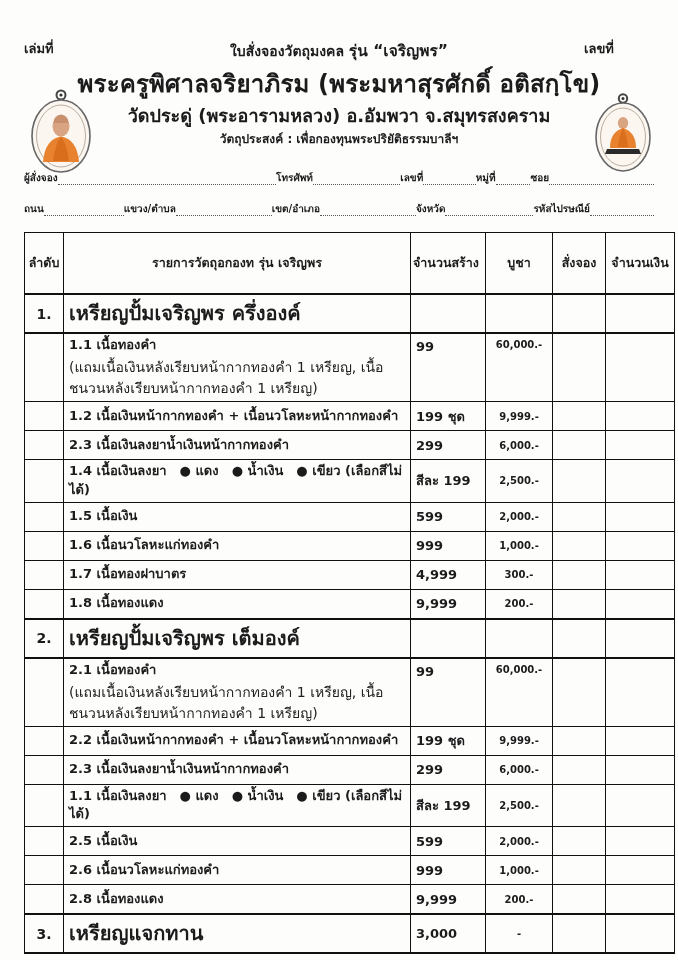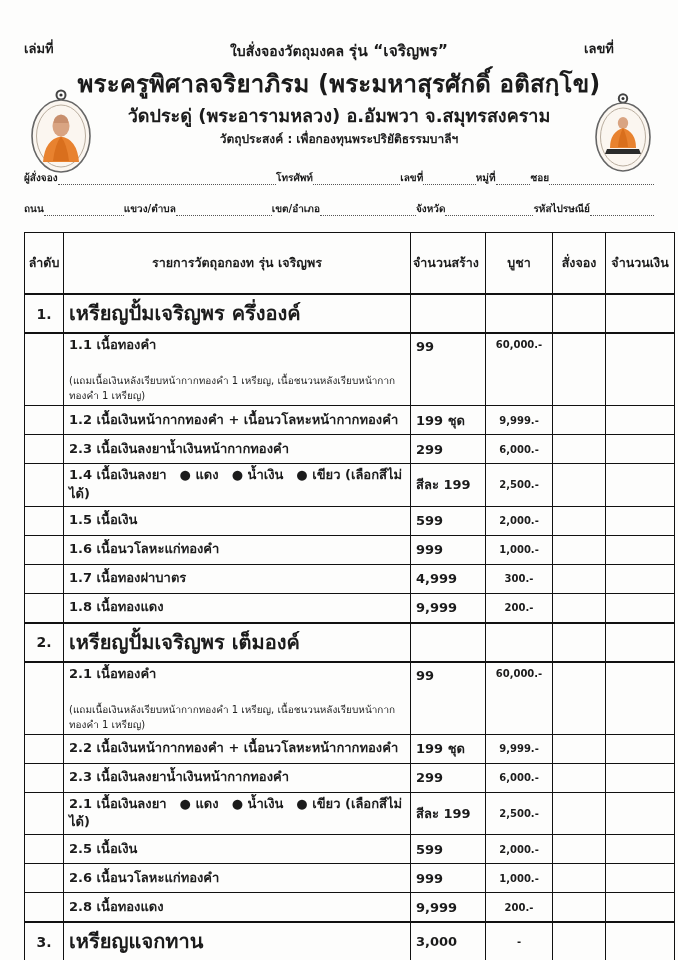--- a/index.html
+++ b/index.html
@@ -38,21 +38,21 @@
   table.order{border-collapse:collapse;width:630px;table-layout:fixed;margin-top:2px;}
   table.order th,table.order td{border:1.4px solid #111;padding:2px 5px;vertical-align:middle;}
   table.order th{font-size:12.5px;font-weight:bold;padding:20px 2px;}
   .c-no{width:34px;text-align:center;font-weight:bold;font-size:14px;}
   .c-item{width:342px;text-align:left;}
   .c-qty{width:70px;text-align:left;font-weight:bold;font-size:13px;}
   .c-price{width:62px;text-align:center;font-weight:bold;font-size:10px;}
   .c-order{width:48px;}
   .c-amount{width:64px;}
   .item-main{font-size:13px;font-weight:bold;line-height:1.45;}
-  .item-note{font-size:10px;font-weight:normal;color:#222;line-height:1.5;margin-top:18px;}
+  .item-note{font-size:14px;font-weight:normal;color:#222;line-height:1.5;margin-top:2px;}
   tr.section-row td{border-top:2.2px solid #111;border-bottom:2.2px solid #111;}
   tr.section-row .item-main{font-size:20px;padding:2px 0;}
   tr.item-row td{height:24px;}
   tr.note-row-holder td{vertical-align:top;}
   
   .summary-box{
     margin-top:10px;border:1.6px solid #222;background:#ececea;
     padding:12px 12px 10px 14px;box-shadow:inset 0 0 0 1px #fdfdfc;
   }
   .summary-line{display:flex;align-items:flex-end;font-size:14px;font-weight:bold;}
@@ -272,21 +272,21 @@
             <div class="item-main">2.3 เนื้อเงินลงยาน้ำเงินหน้ากากทองคำ</div>
           </td>
         <td class="c-qty">299</td>
         <td class="c-price">6,000.-</td>
         <td class="c-order"></td>
         <td class="c-amount"></td>
       </tr>
       <tr class="item-row">
         <td class="c-no"></td>
         <td class="c-item">
-            <div class="item-main">2.1 เนื้อเงินลงยา ● แดง ● น้ำเงิน ● เขียว (เลือกสีไม่ได้)</div>
+            <div class="item-main">1.1 เนื้อเงินลงยา ● แดง ● น้ำเงิน ● เขียว (เลือกสีไม่ได้)</div>
           </td>
         <td class="c-qty">สีละ 199</td>
         <td class="c-price">2,500.-</td>
         <td class="c-order"></td>
         <td class="c-amount"></td>
       </tr>
       <tr class="item-row">
         <td class="c-no"></td>
         <td class="c-item">
             <div class="item-main">2.5 เนื้อเงิน</div>

